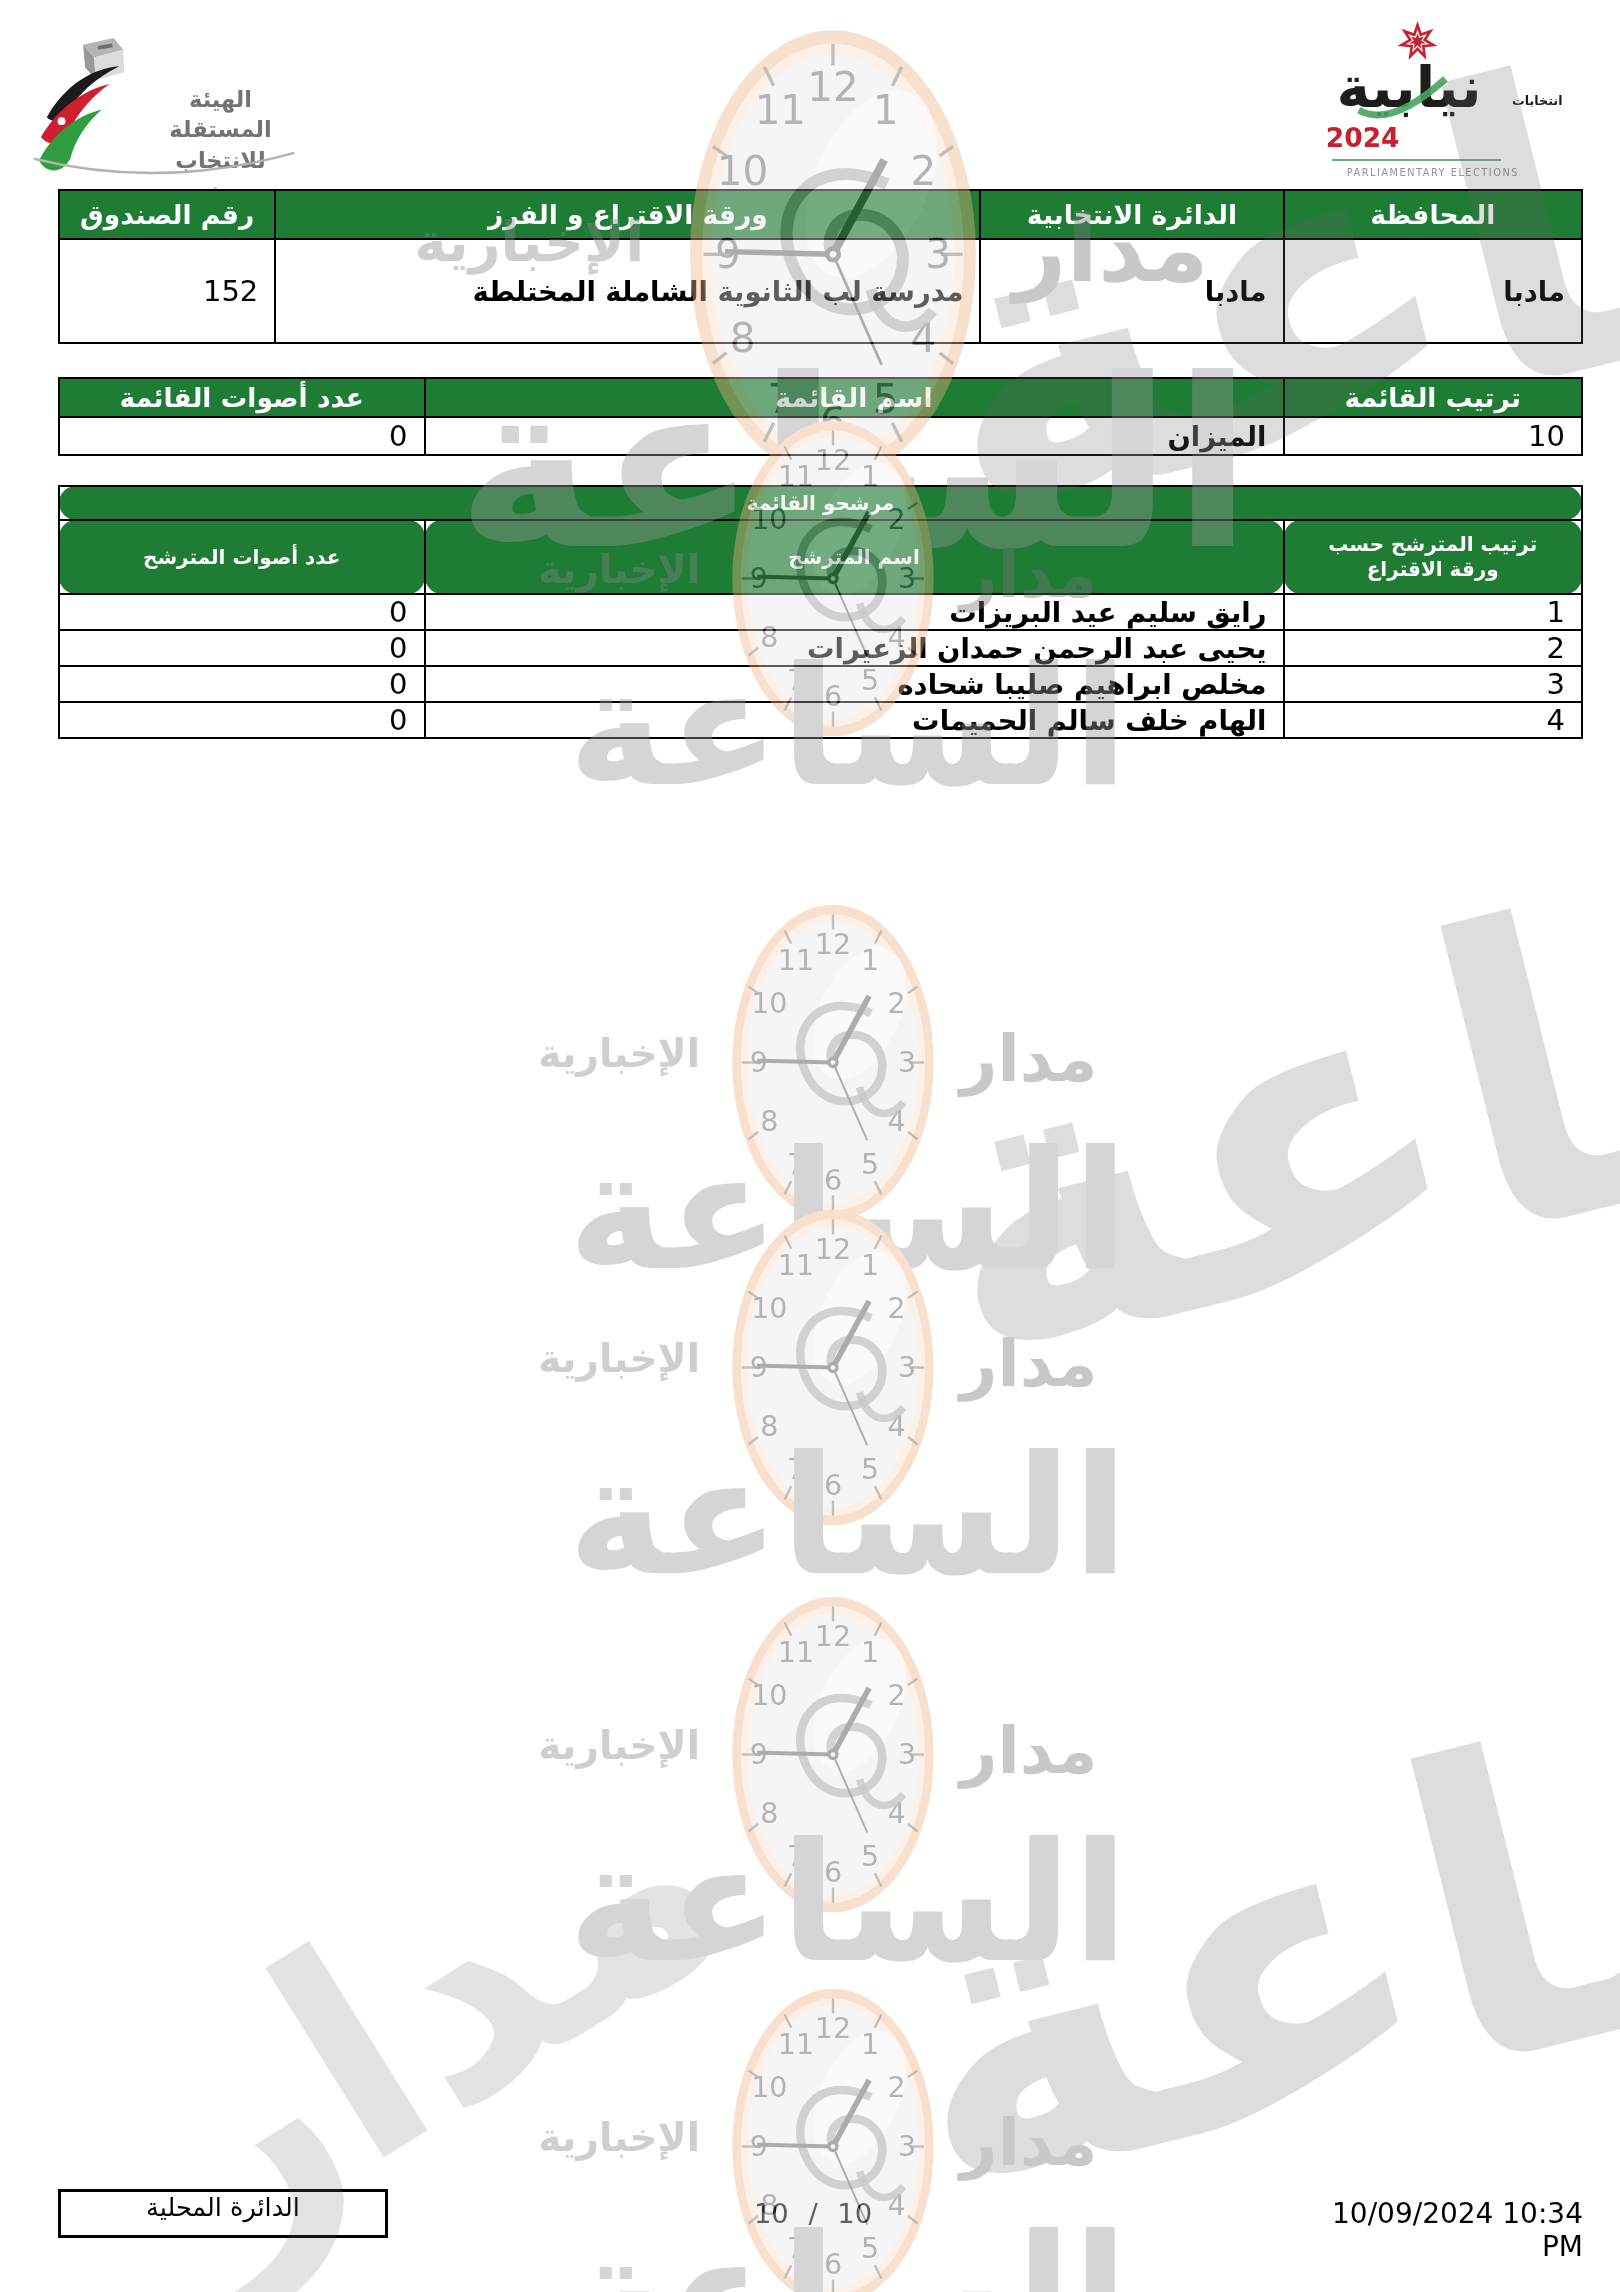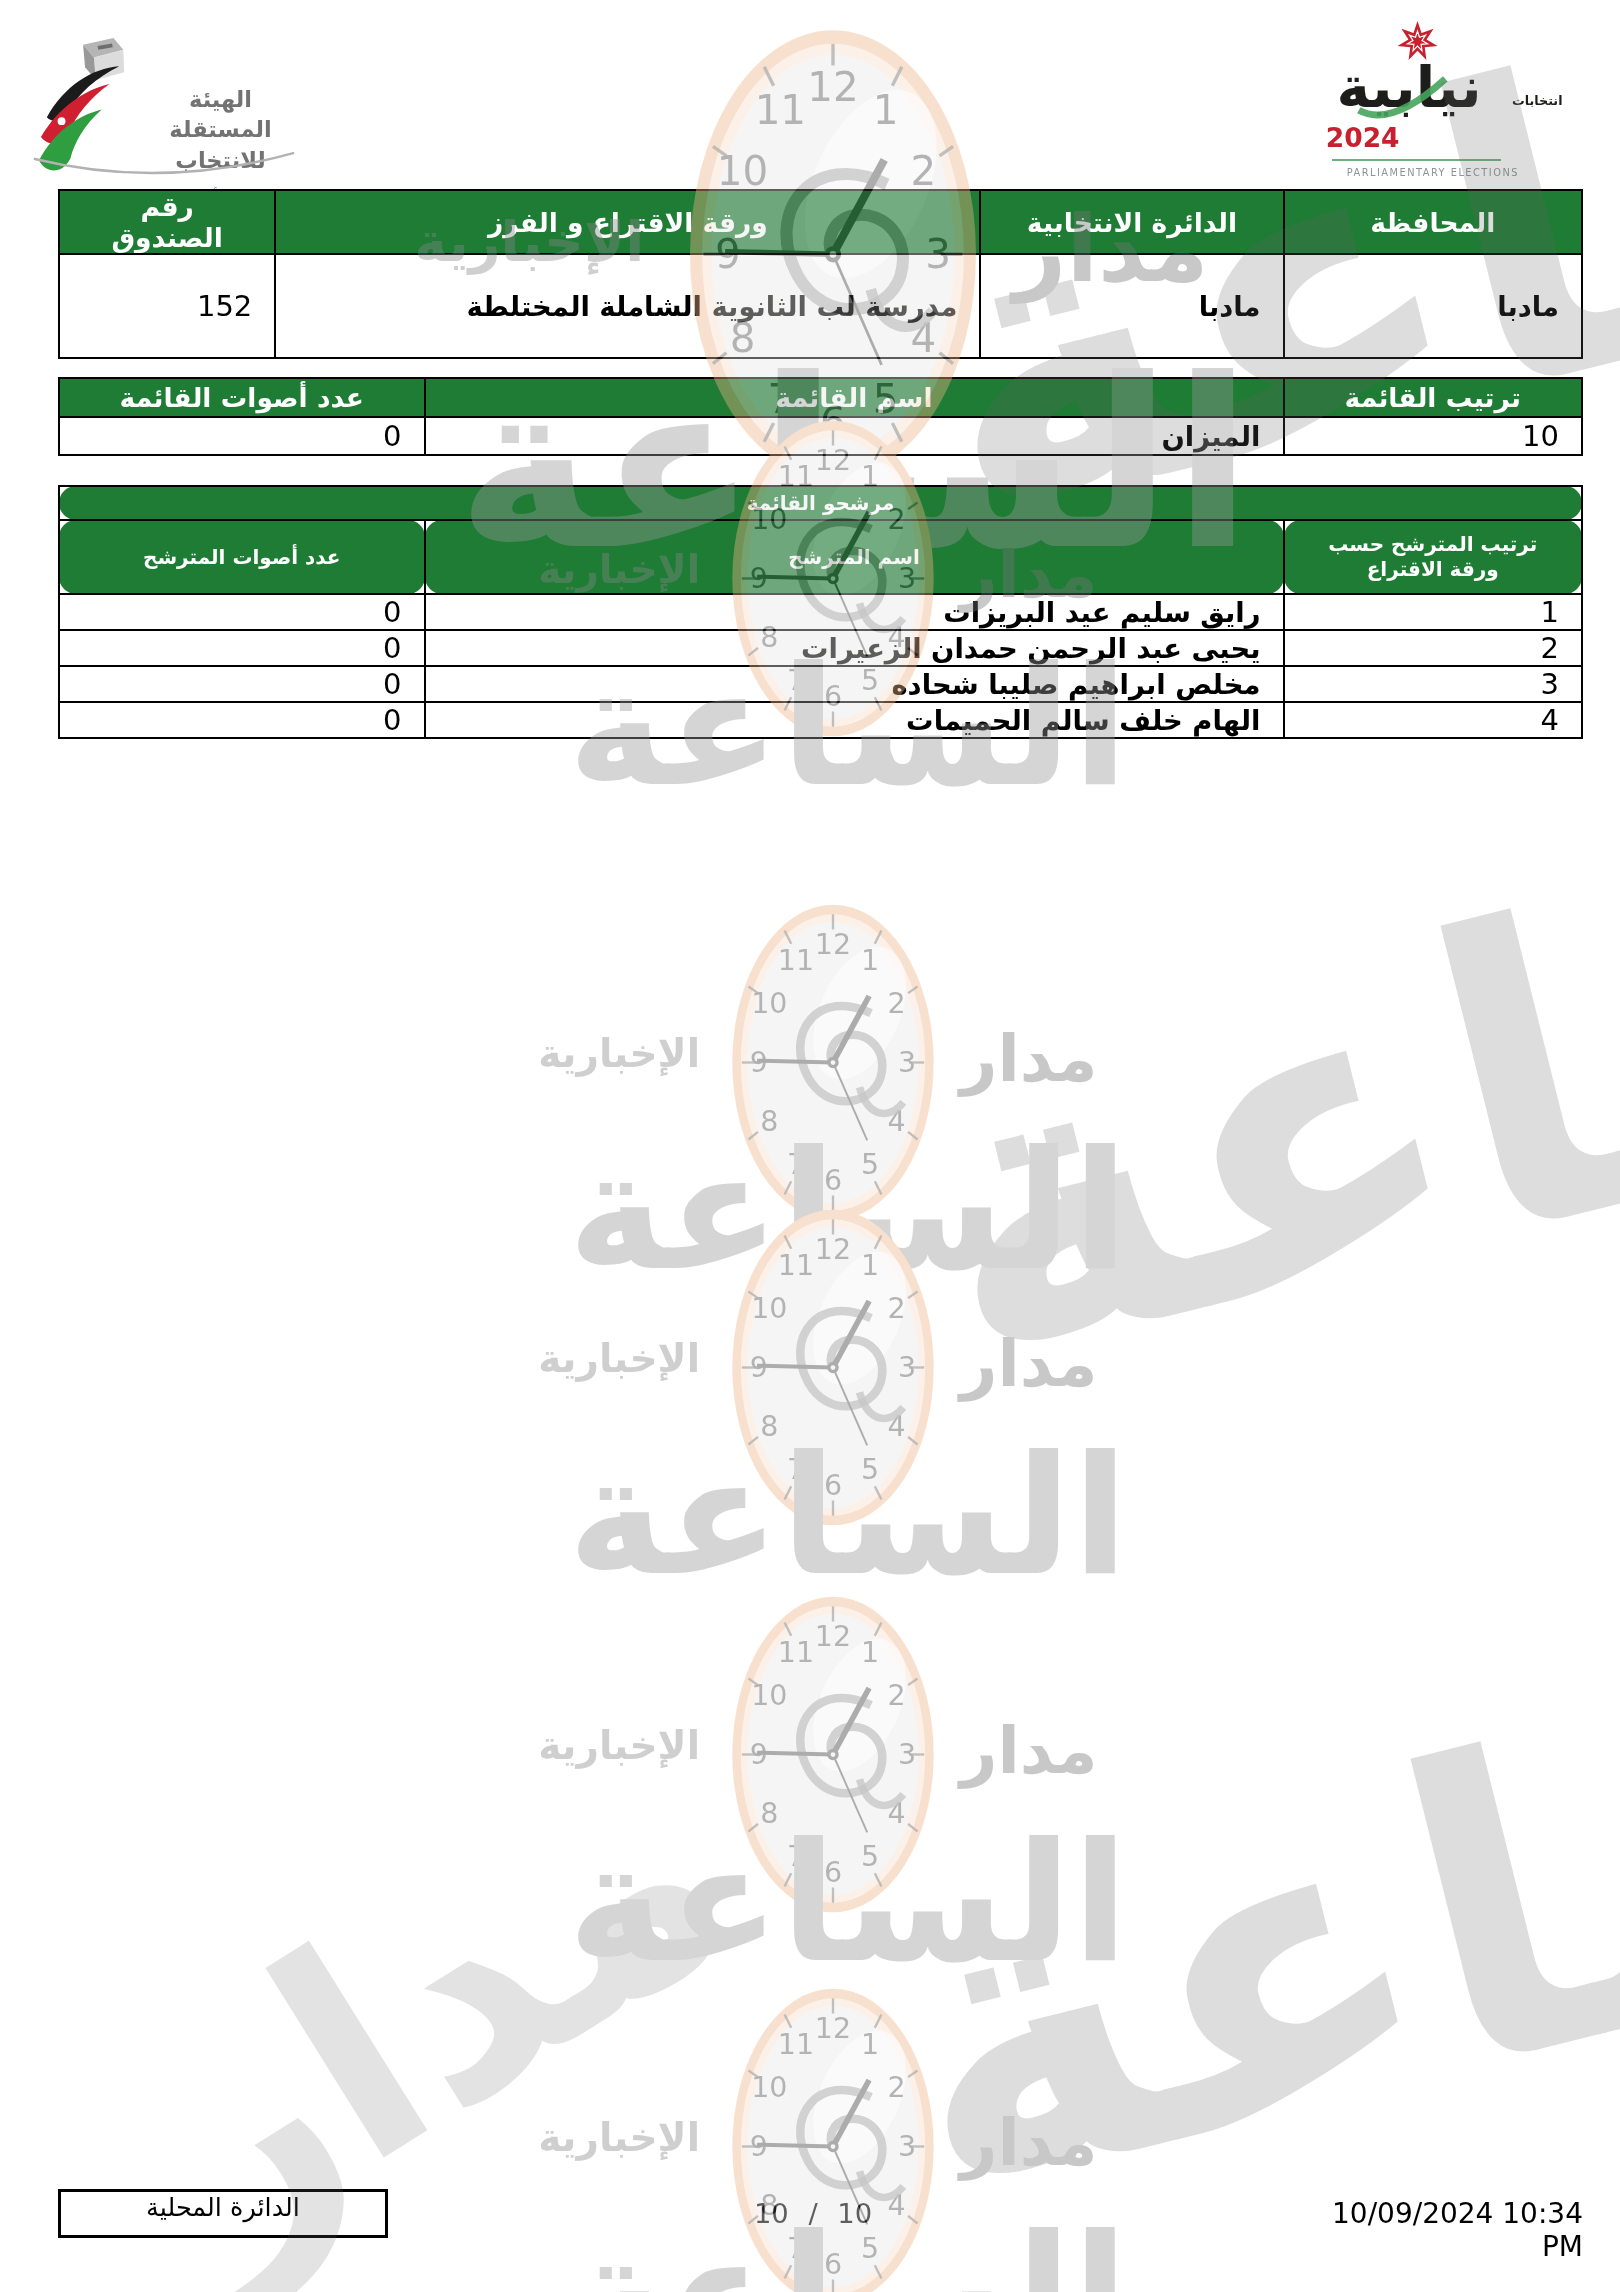--- a/index.html
+++ b/index.html
@@ -47,21 +47,21 @@
   .niy-check{position:absolute;left:29px;top:51px;width:118px;height:59px;}
   .niy-year{position:absolute;left:7.8px;top:102px;font-size:26.5px;font-weight:bold;color:#c8202f;}
   .niy-line{position:absolute;left:13.7px;top:139px;width:169px;height:2.9px;background:#6fae7e;}
   .niy-en{position:absolute;left:0;top:147px;width:201px;text-align:right;font-size:9.8px;
           letter-spacing:1.5px;color:#8d9496;}
 
   
   table.doc{position:absolute;border-collapse:collapse;table-layout:fixed;direction:rtl;
             width:1525px;left:58px;background:transparent;border:2.9px solid #000;}
   table.doc td,table.doc th{border:2px solid #000;vertical-align:middle;
-            padding:0 22px;overflow:hidden;}
+            padding:0 16px;overflow:hidden;}
   .ghead{background:#1e7c35;color:#ffffff;font-weight:bold;font-size:26.5px;}
   .cell-ar{font-size:27.4px;font-weight:bold;color:#000;}
   .cell-num{font-size:29px;font-weight:normal;color:#000;font-family:"DejaVu Sans",sans-serif;}
   .t1{top:189px;}
   .t1 .hrow{height:49px;}
   .t1 .drow{height:104px;}
   .t2{top:377px;}
   .t2 .hrow{height:39px;}
   .t2 .drow{height:38px;}
   .t3{top:485px;}

